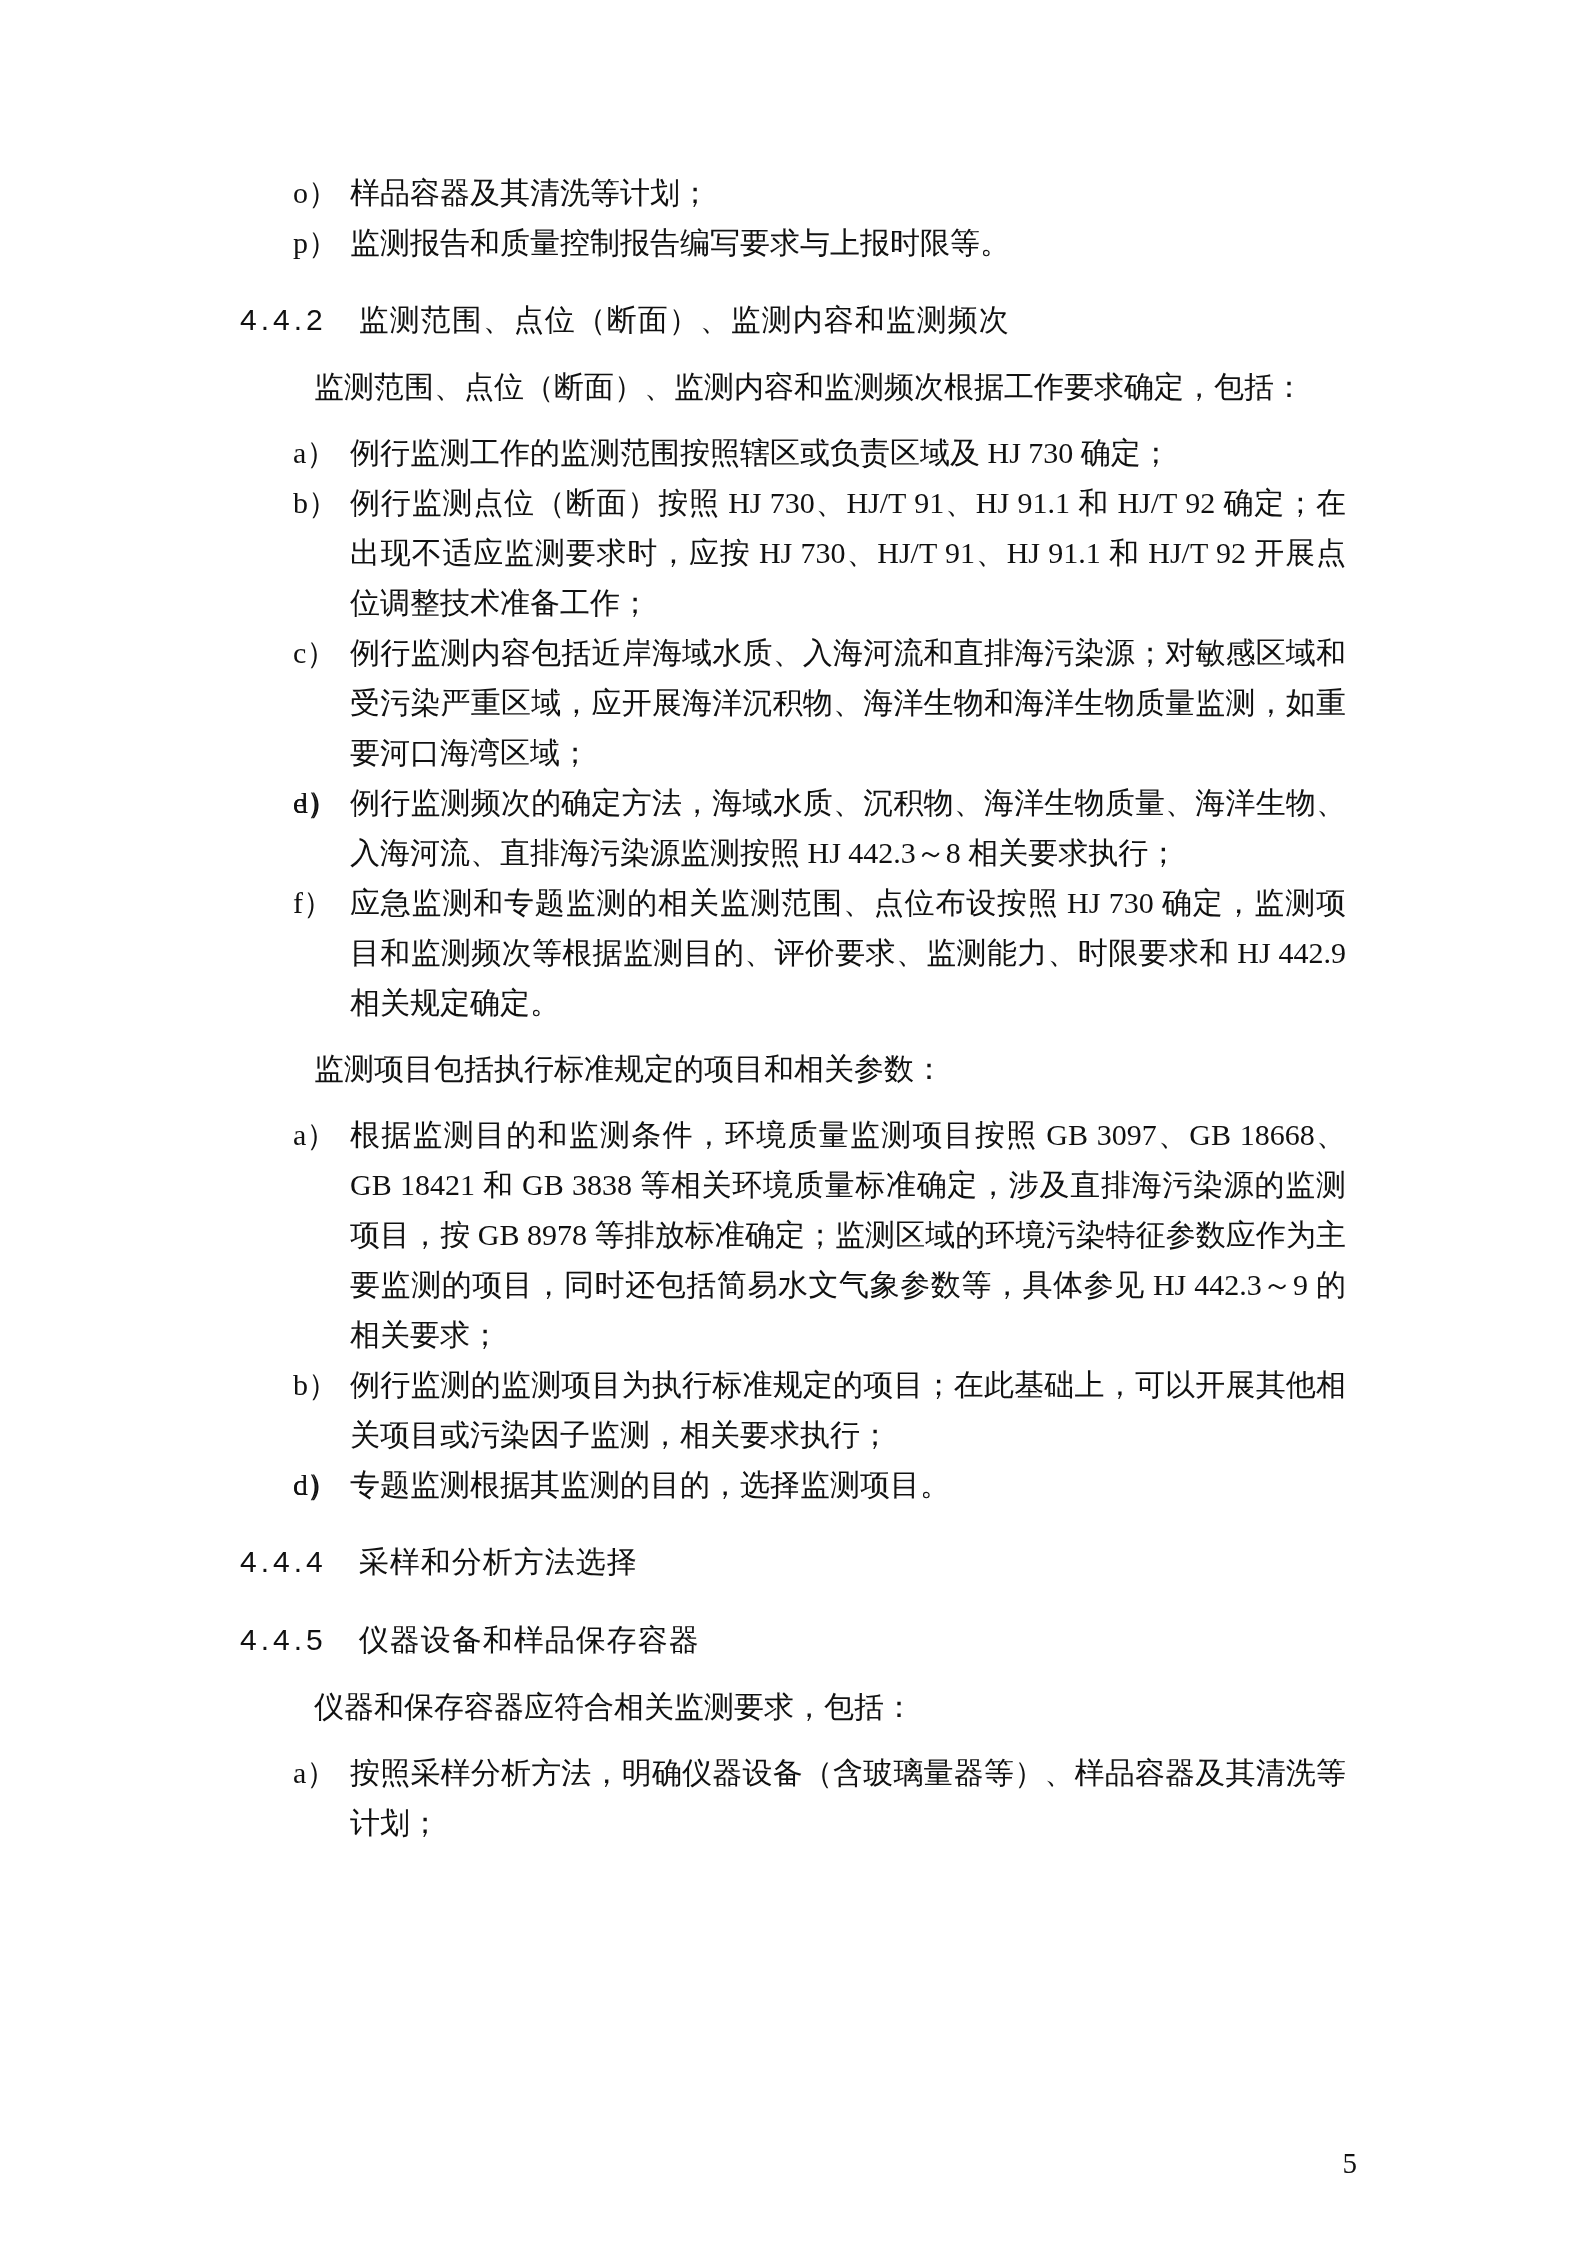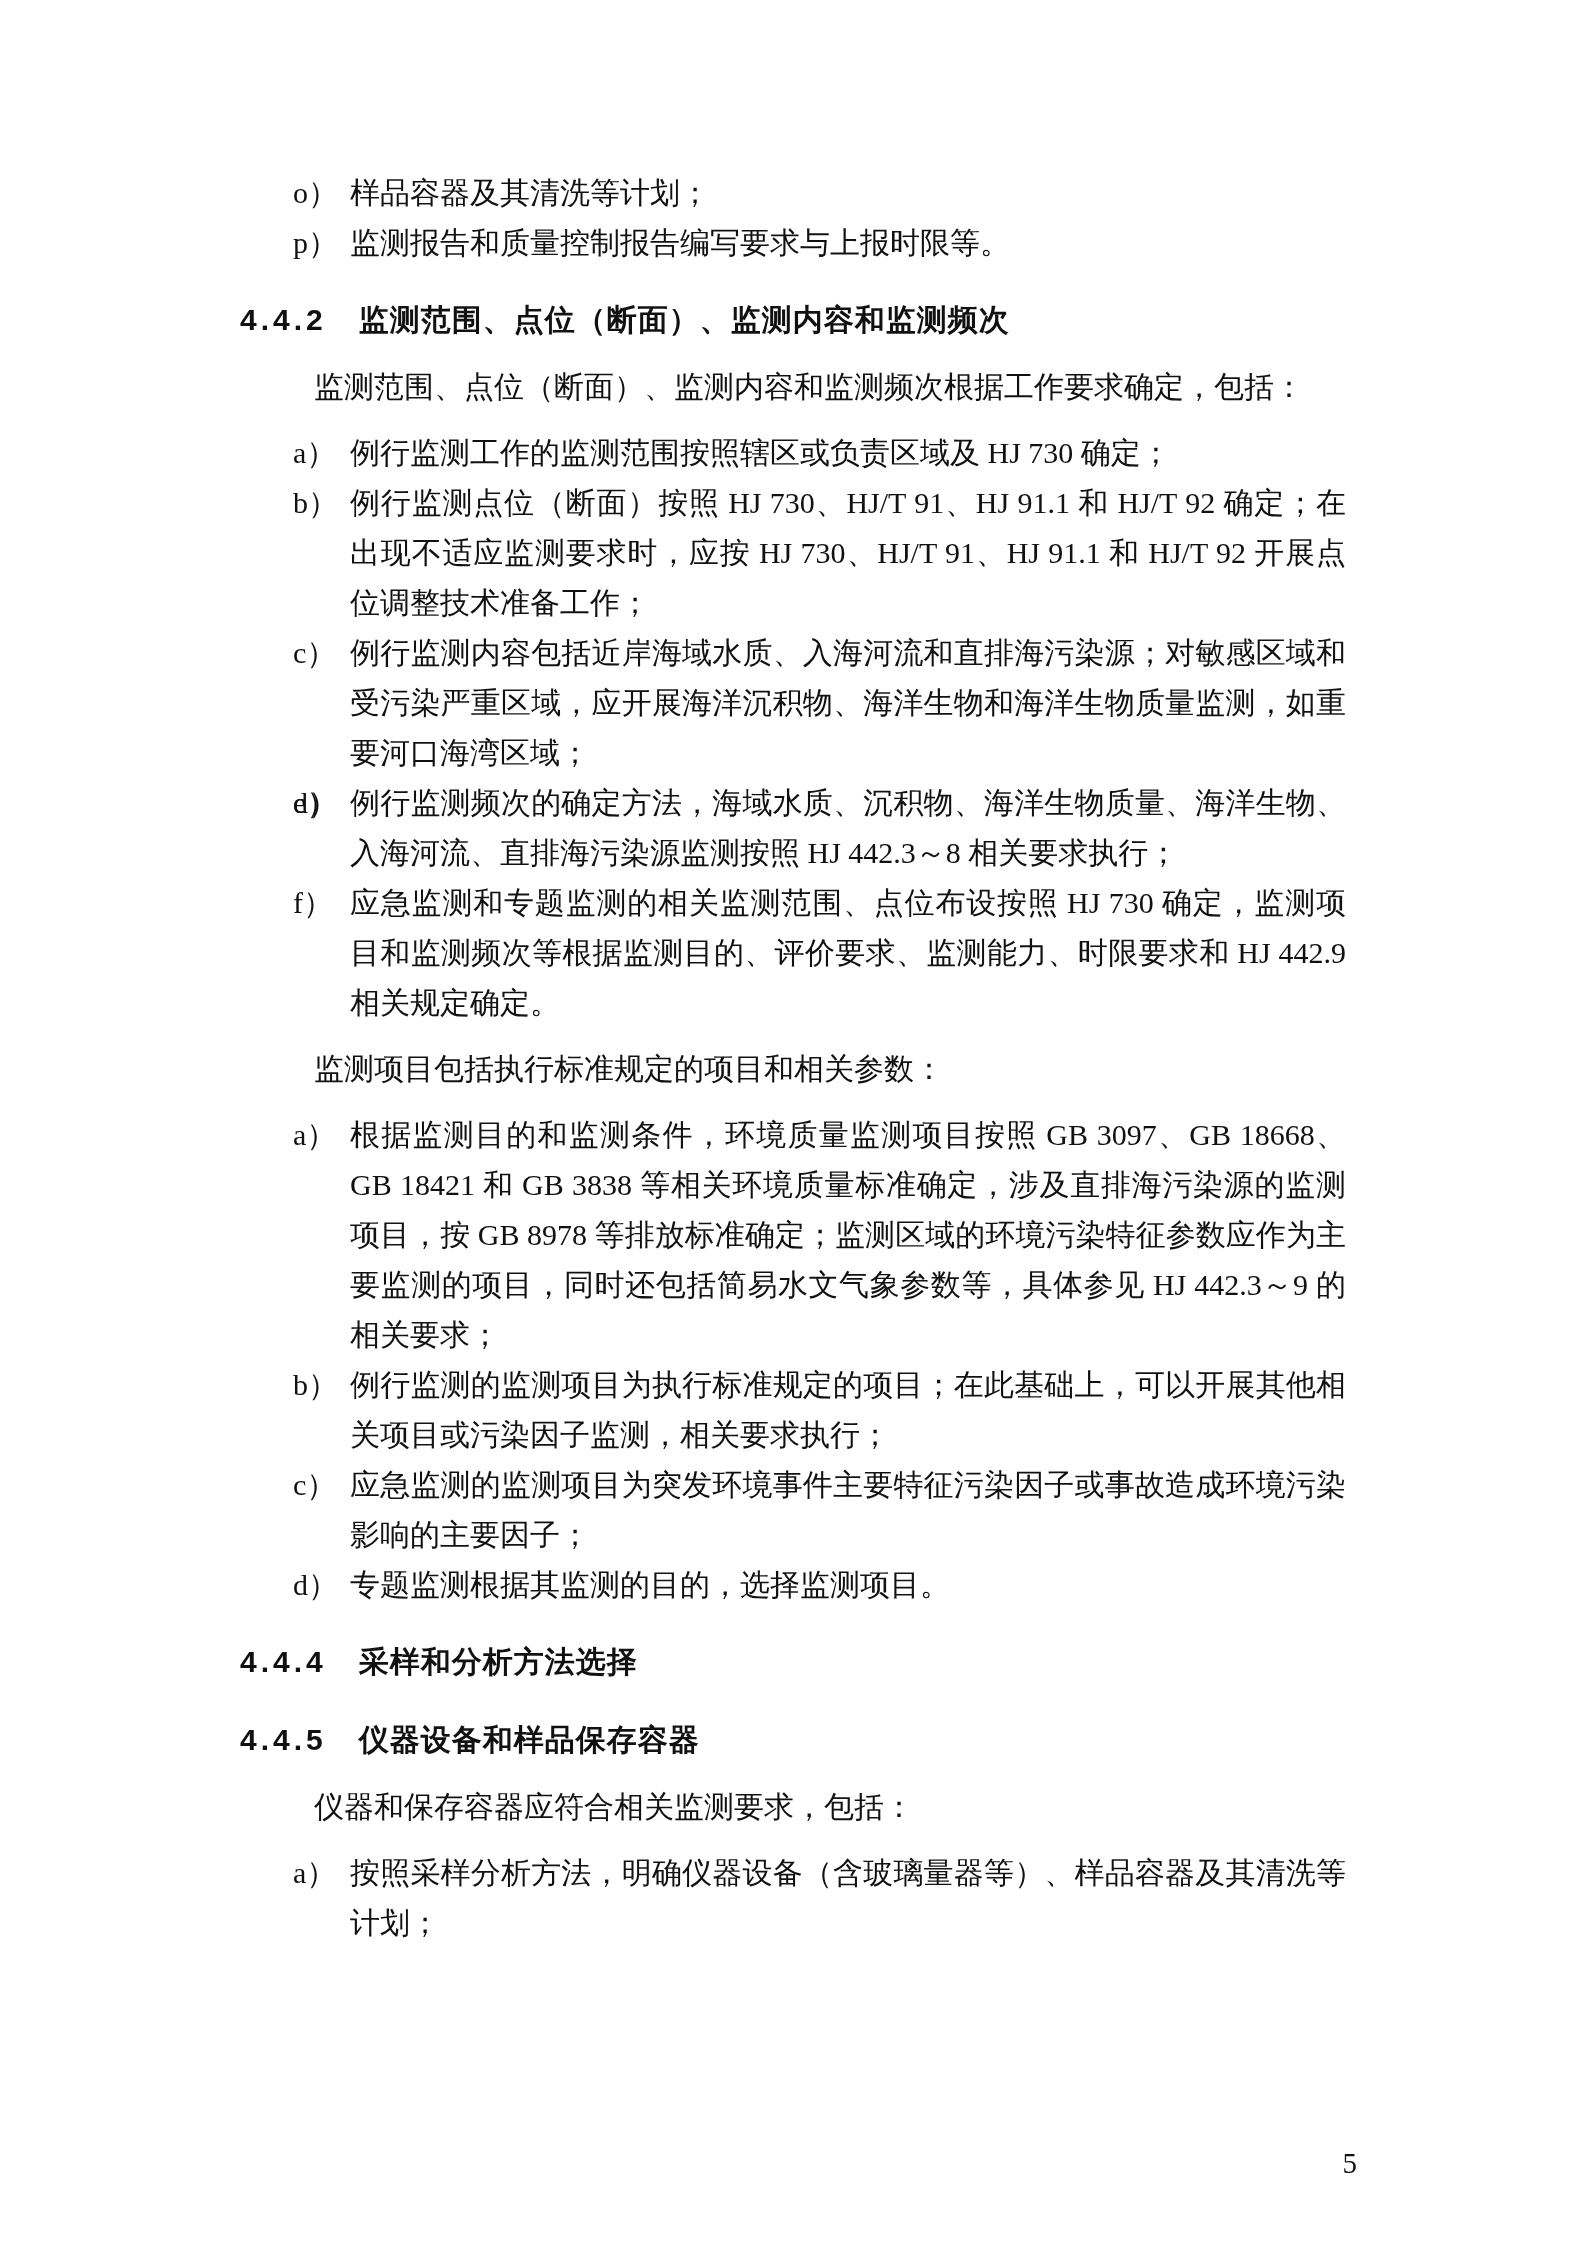--- a/index.html
+++ b/index.html
@@ -27,21 +27,21 @@
     text-align: justify;
   }
   .item-marker {
     position: absolute;
     left: 53px;
     top: 0;
     line-height: 50px;
   }
   .section-heading {
     font-family: "Liberation Sans", "DejaVu Sans", sans-serif;
-    font-weight: bold;
+    font-weight: normal;
     font-size: 30px;
     line-height: 52px;
     margin: 26px 0 12px 0;
     letter-spacing: 1px;
   }
   .heading-number {
     display: inline-block;
     margin-right: 32px;
     letter-spacing: 4px;
   }
@@ -114,21 +114,20 @@
         <div class="doc-list-item">
           <span class="item-marker">a）</span>
           <span class="item-text">根据监测目的和监测条件，环境质量监测项目按照 GB 3097、GB 18668、GB 18421 和 GB 3838 等相关环境质量标准确定，涉及直排海污染源的监测项目，按 GB 8978 等排放标准确定；监测区域的环境污染特征参数应作为主要监测的项目，同时还包括简易水文气象参数等，具体参见 HJ 442.3～9 的相关要求；</span>
         </div>
         <div class="doc-list-item">
           <span class="item-marker">b）</span>
           <span class="item-text">例行监测的监测项目为执行标准规定的项目；在此基础上，可以开展其他相关项目或污染因子监测，相关要求执行；</span>
         </div>
         <div class="doc-list-item">
           <span class="item-marker">c）</span>
-          <span class="item-text">应急监测的监测项目为突发环境事件主要特征污染因子或事故造成环境污染影响的主要因子；</span>
         </div>
         <div class="doc-list-item">
           <span class="item-marker">d）</span>
           <span class="item-text">专题监测根据其监测的目的，选择监测项目。</span>
         </div>
       </div>
     </div>
 
     <div class="section">
       <div class="section-heading">

